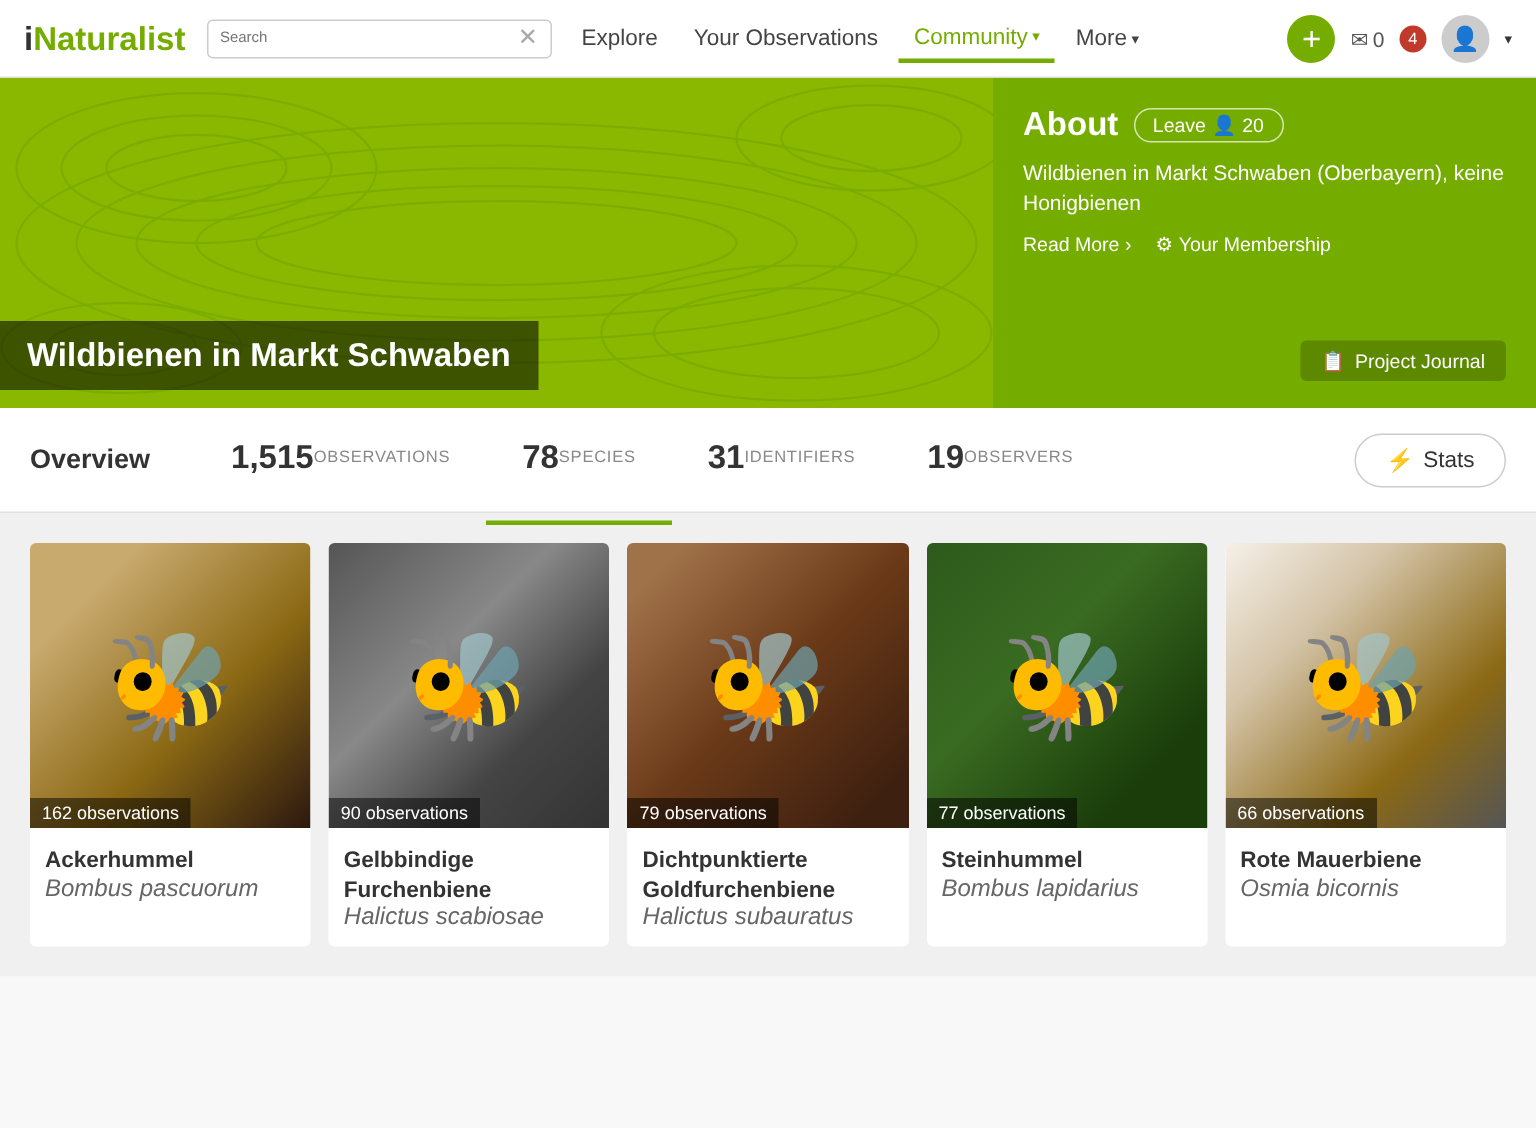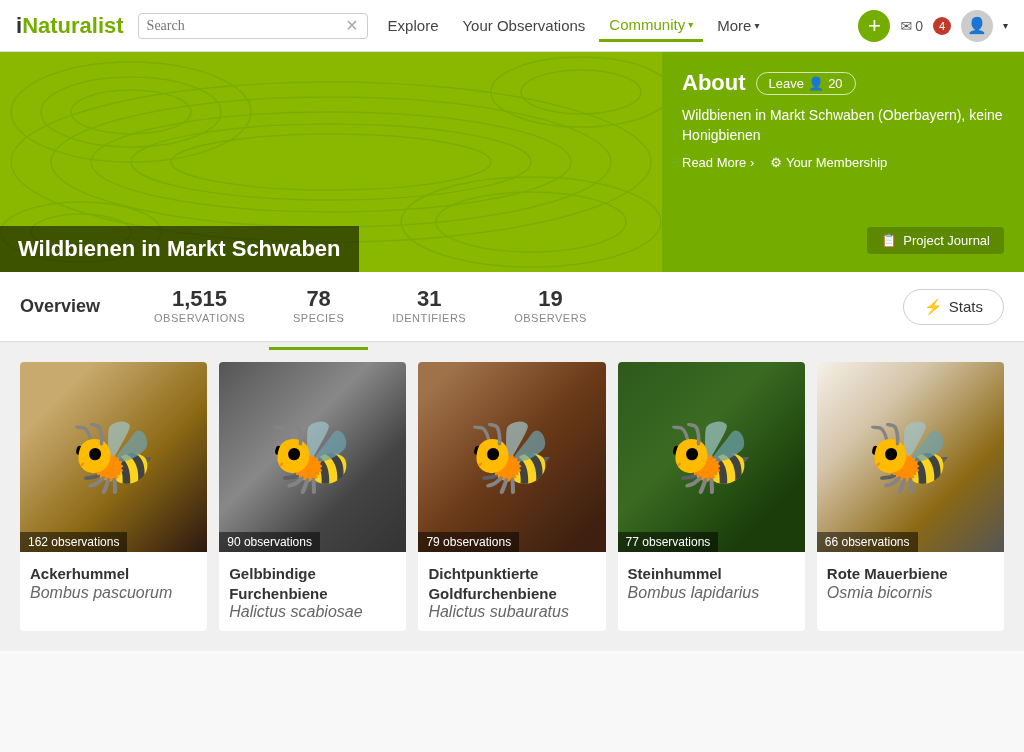--- a/index.html
+++ b/index.html
@@ -30,24 +30,23 @@
       border: 1px solid #ccc;
       border-radius: 4px;
       padding: 4px 8px;
       background: #fff;
       width: 230px;
       margin-right: 10px;
     }
     .search-wrap input {
       border: none;
       outline: none;
-      font-size: 14px;
+      font-size: 10px;
       flex: 1;
       color: #3b82f6;
-      font-family: Liberation Serif, serif;
     }
     .search-clear {
       color: #aaa;
       cursor: pointer;
       font-size: 16px;
       line-height: 1;
     }
     .nav-links {
       display: flex;
       align-items: center;
@@ -132,21 +131,21 @@
       position: relative;
       overflow: hidden;
     }
     .hero-topography {
       position: absolute;
       top: 0; left: 0; right: 0; bottom: 0;
       opacity: 0.25;
     }
     .hero-title {
       position: absolute;
-      bottom: 0;
+      bottom: 12px;
       left: 0;
       background: rgba(0,0,0,0.55);
       color: #fff;
       padding: 10px 18px;
       font-size: 22px;
       font-weight: bold;
       max-width: 460px;
     }
     .hero-about {
       width: 362px;
@@ -222,21 +221,21 @@
     }
     .overview-label {
       font-size: 18px;
       font-weight: 600;
       color: #333;
       margin-right: 30px;
       white-space: nowrap;
     }
     .stat-item {
       display: flex;
-      flex-direction: column;
+      flex-direction: row;
       align-items: center;
       padding: 0 24px;
       cursor: pointer;
       border-bottom: 3px solid transparent;
       height: 86px;
       justify-content: center;
     }
     .stat-item.active {
       border-bottom: 3px solid #74ac00;
     }

